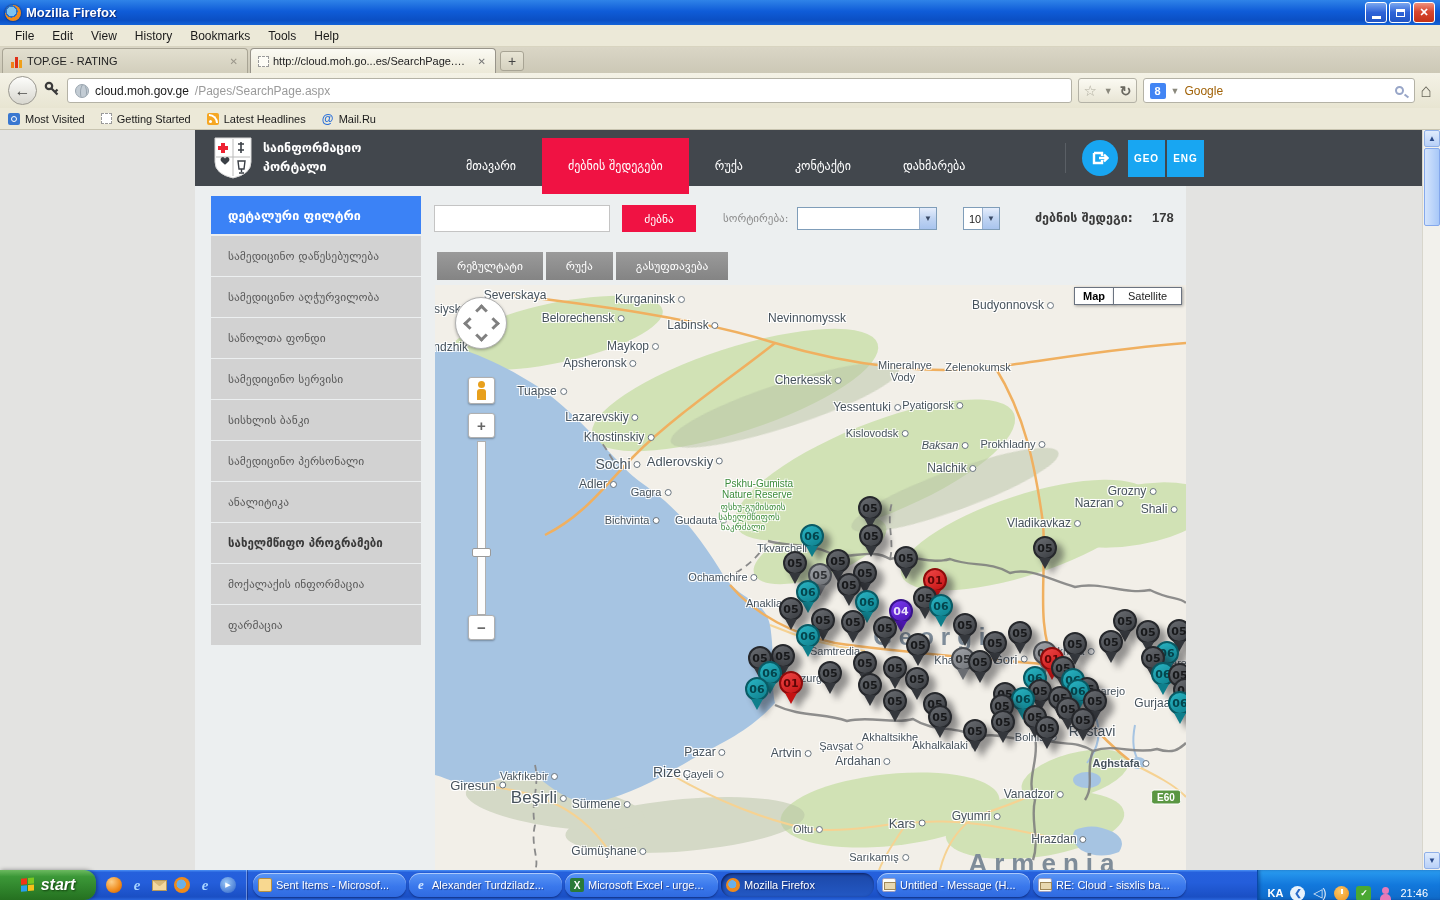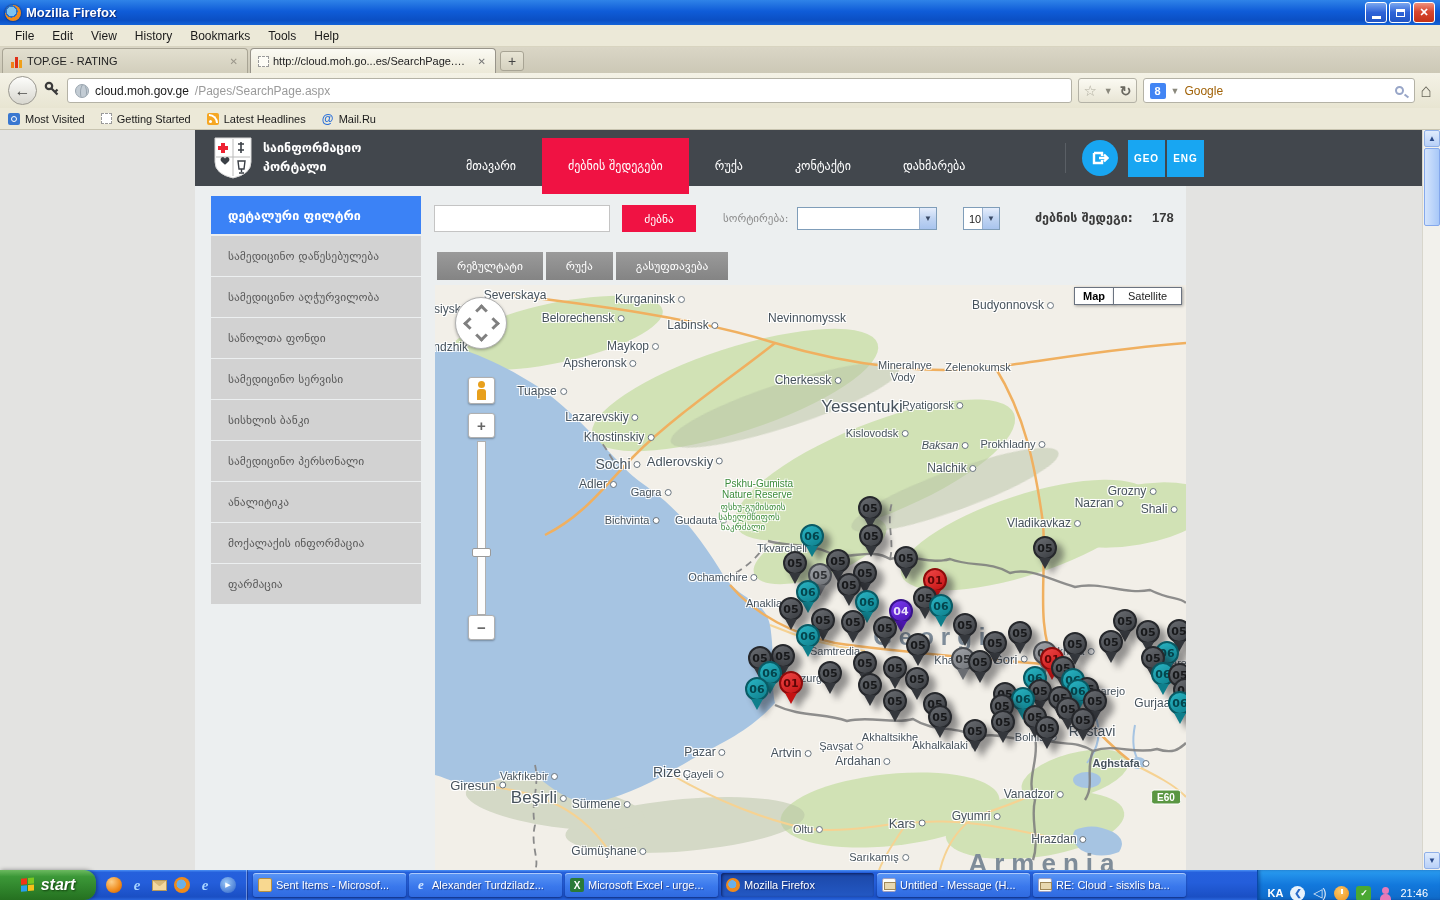--- a/index.html
+++ b/index.html
@@ -159,21 +159,21 @@
   .flag i:nth-child(1){background:#f03418}.flag i:nth-child(2){background:#7ac820}.flag i:nth-child(3){background:#28a0f0}.flag i:nth-child(4){background:#f8c018}
   .ql{display:flex;align-items:center;gap:7px;padding:0 10px;height:30px;border-right:1px solid rgba(255,255,255,.35);box-shadow:1px 0 0 rgba(0,0,40,.3)}
   .qli{width:16px;height:16px;display:flex;align-items:center;justify-content:center}
   .qli.ball{background:radial-gradient(circle at 35% 30%,#fcd08a,#f08a1a 60%,#c05808);border-radius:50%}
   .qli.ie{color:#a8d4ff;font:bold italic 15px "Liberation Serif",serif}
   .qli.env{width:15px;height:11px;background:#f3d8a0;border:1px solid #b89858;position:relative}
   .qli.env:before{content:"";position:absolute;left:0;top:0;border-left:6px solid transparent;border-right:6px solid transparent;border-top:5px solid #d8b878;width:1px}
   .qli.fox{background:radial-gradient(circle at 45% 45%,#6ab0e8 0 35%,#f08a1a 40% 80%,#b85808);border-radius:50%}
   .qli.wmp{background:radial-gradient(circle at 40% 35%,#9ac8f8,#2a60c8);border-radius:50%;color:#fff;font-size:7px}
   .tasks{display:flex;gap:3px;padding:0 6px;flex:1;height:30px;align-items:center}
-  .taskbtn{width:153px;height:24px;border-radius:3px;background:linear-gradient(180deg,#5a96f6,#3a78ec 55%,#2f6ae0);box-shadow:inset 0 1px 0 rgba(255,255,255,.5),0 1px 2px rgba(0,0,30,.4);
+  .taskbtn{width:153px;height:24px;border-radius:11px;background:linear-gradient(180deg,#5a96f6,#3a78ec 55%,#2f6ae0);box-shadow:inset 0 1px 0 rgba(255,255,255,.5),0 1px 2px rgba(0,0,30,.4);
     display:flex;align-items:center;gap:4px;padding:0 5px;color:#fff;font-size:11px}
   .taskbtn.active{background:linear-gradient(180deg,#1c48a8,#2358c4);box-shadow:inset 1px 1px 3px rgba(0,0,40,.6)}
   .taskbtn .tt{white-space:nowrap;overflow:hidden;text-overflow:ellipsis;text-shadow:1px 1px 1px rgba(0,0,40,.5)}
   .ti{width:14px;height:14px;flex:none;display:flex;align-items:center;justify-content:center;font-size:9px}
   .ti.outlook{background:#f8d890;border:1px solid #b89040;border-radius:2px}
   .ti.ie2{color:#cfe4ff;font:bold italic 13px "Liberation Serif",serif}
   .ti.excel{background:#2a7a38;color:#fff;border-radius:2px;font-weight:bold;font-size:10px}
   .ti.fox2{background:radial-gradient(circle at 45% 45%,#6ab0e8 0 35%,#f08a1a 40% 80%,#b85808);border-radius:50%}
   .ti.msg{background:#fdfdf8;border:1px solid #a0a0c0;border-radius:2px;position:relative}
   .ti.msg:before{content:"";position:absolute;left:1px;top:3px;width:10px;height:6px;background:#e8d8b0;border:1px solid #a08858}
@@ -330,20 +330,21 @@
     <div class="sidebar">
       <div class="sb-head">დეტალური ფილტრი</div>
       <div id="sbitems">
           <div class="sb-item">სამედიცინო დაწესებულება</div>
           <div class="sb-item">სამედიცინო აღჭურვილობა</div>
           <div class="sb-item">საწოლთა ფონდი</div>
           <div class="sb-item">სამედიცინო სერვისი</div>
           <div class="sb-item">სისხლის ბანკი</div>
           <div class="sb-item">სამედიცინო პერსონალი</div>
           <div class="sb-item">ანალიტიკა</div>
+          <div class="sb-item bold">სახელმწიფო პროგრამები</div>
           <div class="sb-item">მოქალაქის ინფორმაცია</div>
           <div class="sb-item">ფარმაცია</div>
         </div>
     </div>
 
     <input class="search-input" style="">
     <button class="btn-search">ძებნა</button>
     <span class="sortlabel">სორტირება:</span>
     <span class="xpsel sel-sort">
         <span></span>
@@ -429,21 +430,21 @@
           <span class="map-label" style="left: 372px; top: 33px; font-size: 12px;">Nevinnomyssk</span>
           <span class="map-label dot" style="left: 578px; top: 20px; font-size: 12px;">Budyonnovsk</span>
           <span class="map-label dot" style="left: 198px; top: 61px; font-size: 12px;">Maykop</span>
           <span class="map-label" style="left: 3px; top: 62px; font-size: 12px;">Gelendzhik</span>
           <span class="map-label dot" style="left: 165px; top: 78px; font-size: 12px;">Apsheronsk</span>
           <span class="map-label" style="left: 470px; top: 80px; font-size: 11px;">Mineralnye</span>
           <span class="map-label" style="left: 468px; top: 92px; font-size: 11px;">Vody</span>
           <span class="map-label" style="left: 543px; top: 82px; font-size: 11px;">Zelenokumsk</span>
           <span class="map-label dot" style="left: 373px; top: 95px; font-size: 12px;">Cherkessk</span>
           <span class="map-label dot" style="left: 107px; top: 106px; font-size: 12px;">Tuapse</span>
-          <span class="map-label dot" style="left: 432px; top: 122px; font-size: 17px;">Yessentuki</span>
+          <span class="map-label dot" style="left: 432px; top: 122px; font-size: 12px;">Yessentuki</span>
           <span class="map-label dot" style="left: 498px; top: 120px; font-size: 11px;">Pyatigorsk</span>
           <span class="map-label dot" style="left: 167px; top: 132px; font-size: 12px;">Lazarevskiy</span>
           <span class="map-label dot" style="left: 442px; top: 148px; font-size: 11px;">Kislovodsk</span>
           <span class="map-label dot" style="left: 184px; top: 152px; font-size: 12px;">Khostinskiy</span>
           <span class="map-label dot" style="left: 510px; top: 160px; font-size: 11px; font-style: italic;">Baksan</span>
           <span class="map-label dot" style="left: 578px; top: 159px; font-size: 11px;">Prokhladny</span>
           <span class="map-label dot" style="left: 250px; top: 176px; font-size: 13px;">Adlerovskiy</span>
           <span class="map-label dot" style="left: 183px; top: 179px; font-size: 14px;">Sochi</span>
           <span class="map-label dot" style="left: 517px; top: 183px; font-size: 12px;">Nalchik</span>
           <span class="map-label dot" style="left: 163px; top: 199px; font-size: 12px;">Adler</span>

